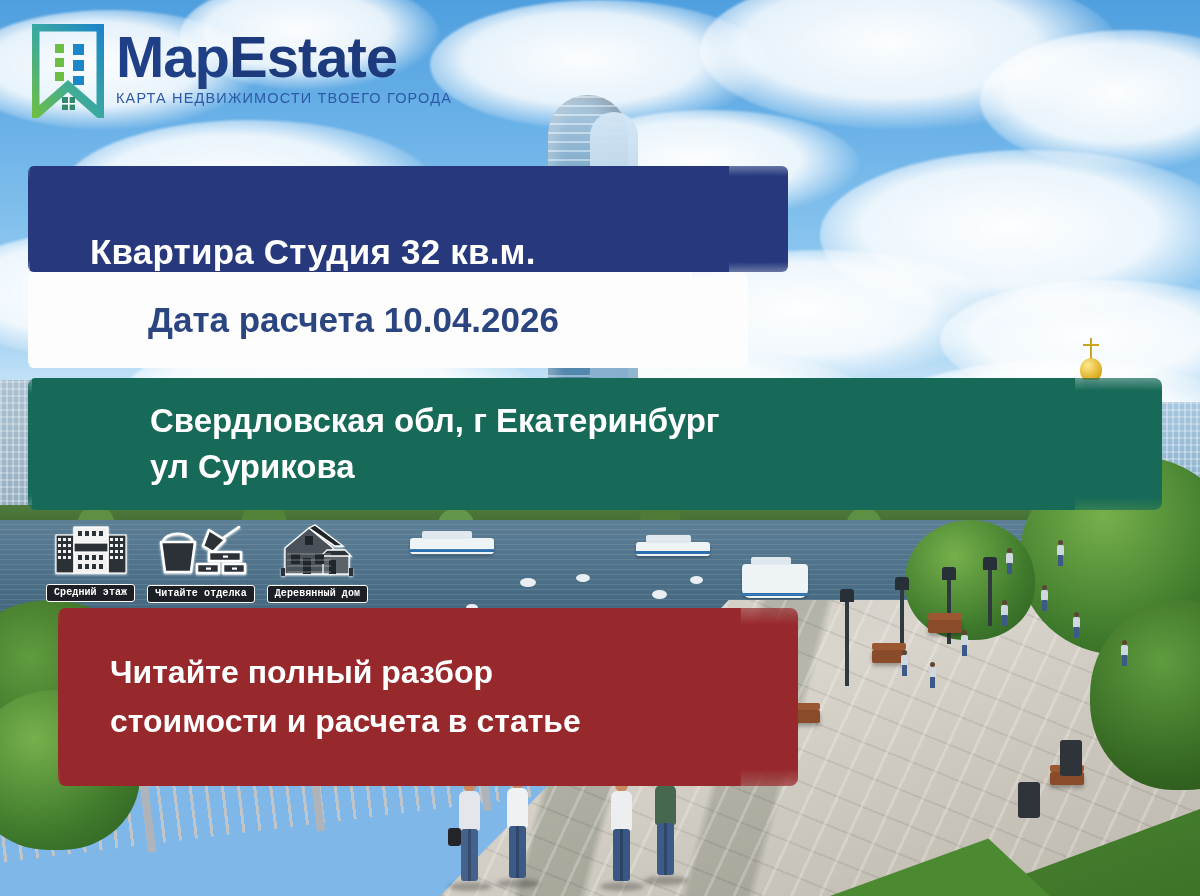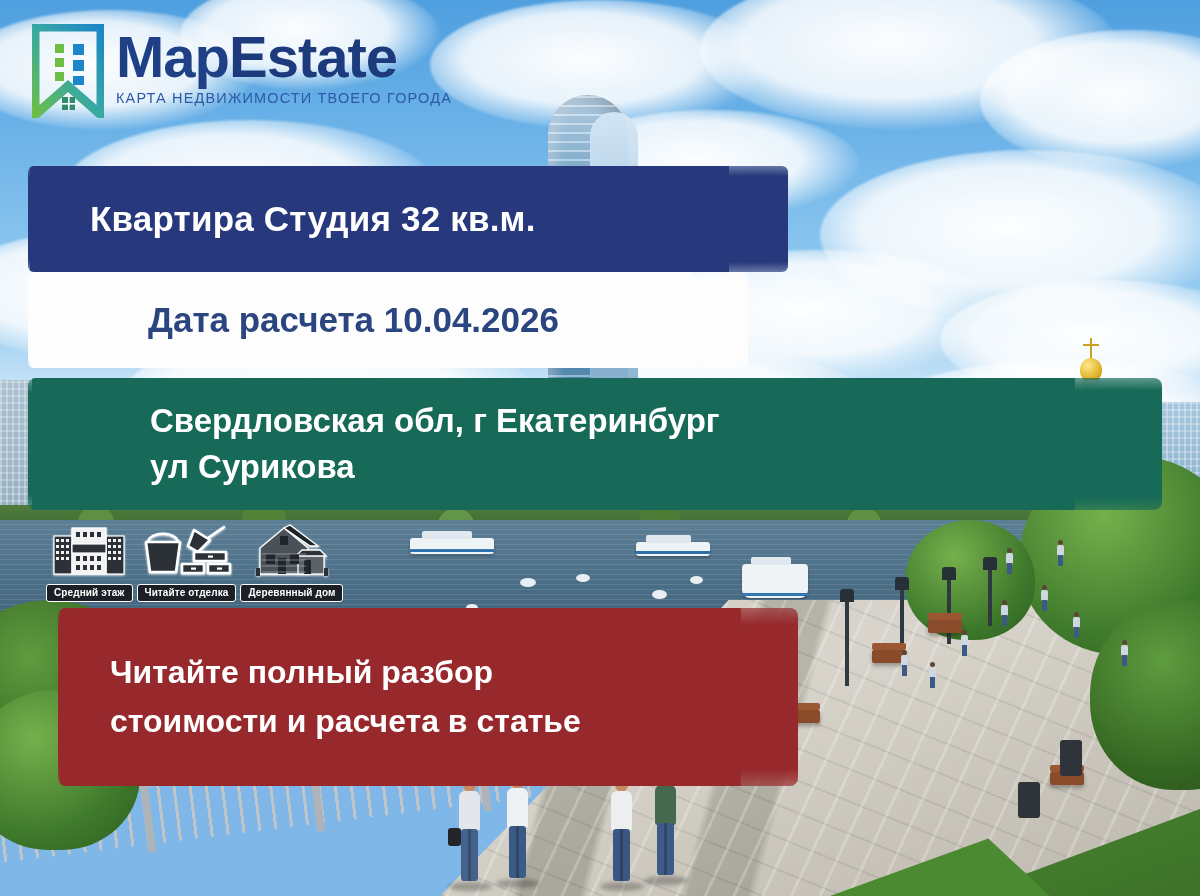--- a/index.html
+++ b/index.html
@@ -226,21 +226,21 @@
   }
   .brush::before{
     
     content:""; position:absolute; inset:0;
     background:inherit;
   }
 
   .banner-text{ position:relative; z-index:3; }
 
   
-  #banner-apartment{ left:28px; top:166px; width:760px; height:106px; }
+  #banner-apartment{ left:28px; top:166px; width:760px; height:106px;align-items:flex-end; }
   #banner-apartment .brush{ background:#27397c; border-radius:6px; }
   #banner-apartment .banner-text{
     margin-left:62px; color:#ffffff; font-size:35px; font-weight:700; letter-spacing:.2px;
   }
 
   
   #banner-date{ left:28px; top:272px; width:720px; height:96px; }
   #banner-date .brush{ background:#fdfdfd; border-radius:6px; }
   #banner-date .banner-text{
     margin-left:120px; color:#2b4580; font-size:35px; font-weight:700;
@@ -254,21 +254,21 @@
   }
 
   
   #banner-cta{ left:58px; top:608px; width:740px; height:178px; align-items:center; }
   #banner-cta .brush{ background:#97282b; border-radius:8px; }
   #banner-cta .banner-text{
     margin-left:52px; color:#ffffff; font-size:32px; font-weight:700; line-height:1.52;
   }
 
   
-  .badges{ position:absolute; left:46px; top:524px; display:flex; align-items:flex-end; gap:4px; z-index:6; }
+  .badges{ position:absolute; left:46px; top:524px; display:flex; align-items:center; gap:12px; z-index:6;font-family:Liberation Mono, monospace; }
   .badge{ display:flex; flex-direction:column; align-items:center; }
   .badge-icon{ filter:drop-shadow(0 1px 1px rgba(255,255,255,.85)); }
   .badge-label{
     margin-top:2px; background:#1c1f26; color:#ffffff;
     font-size:10px; font-weight:700; letter-spacing:.1px;
     padding:3px 7px; border-radius:3px; border:1.5px solid #ffffff;
     white-space:nowrap; line-height:1;
   }
 </style>
 </head>

